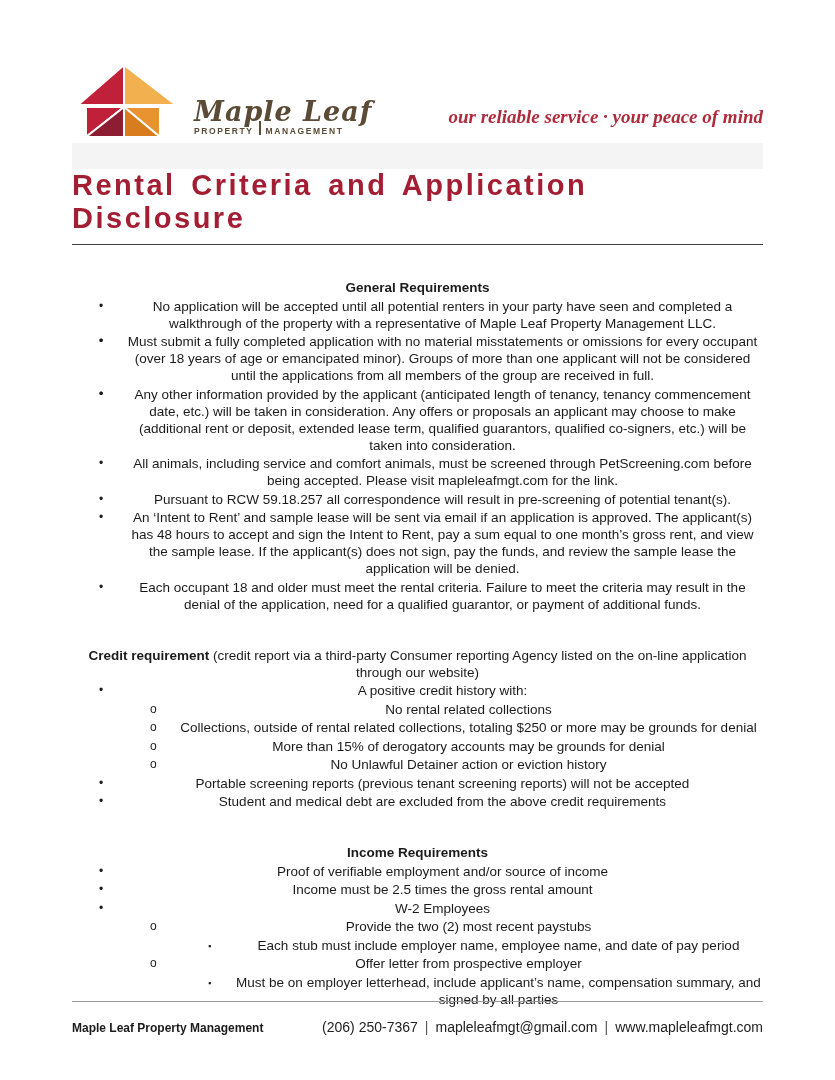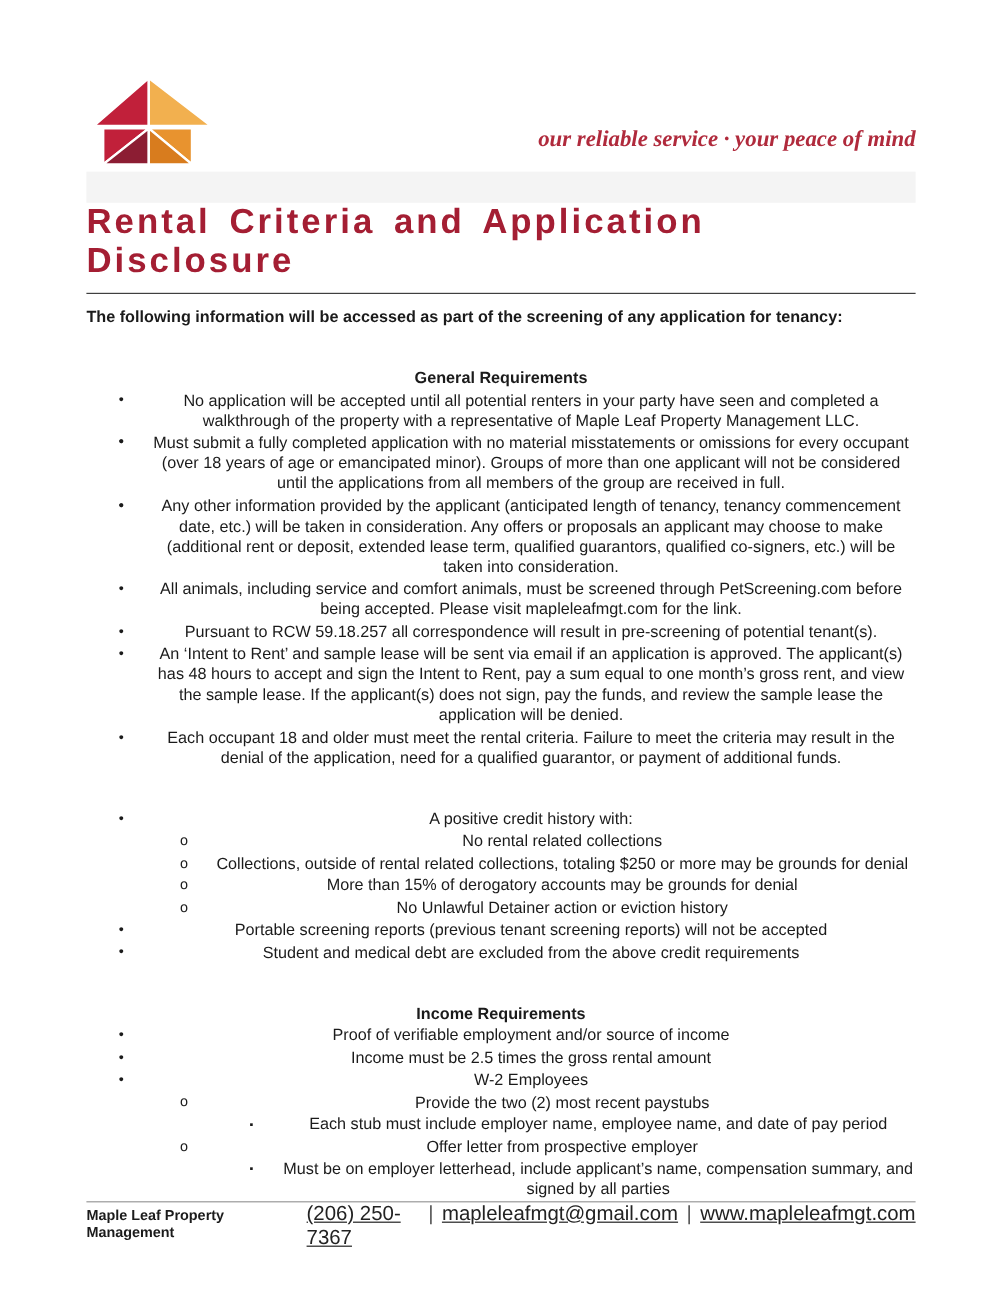--- a/index.html
+++ b/index.html
@@ -120,31 +120,30 @@
     left: 72px; right: 72px;
     top: 1001px;
   }
   .footer-rule {
     border: none;
     border-top: 1px solid #9a9a9a;
   }
   .footer-row {
     display: flex;
     align-items: baseline;
-    margin-top: 0;
+    margin-top: 17px;
   }
   .footer-company { font-size: 12px; font-weight: 700; }
   .footer-contact {
     margin-left: auto;
-    font-size: 17px;
+    font-size: 14px;
     color: #222;
     display: flex;
     gap: 7px;
     align-items: baseline;
-    text-decoration: underline;
   }
   .footer-contact .sep { color: #555; }
 </style>
 </head>
 <body>
 
 <div class="page">
 
   <div class="logo-row">
     <div class="logo-lockup">
@@ -152,47 +151,55 @@
 
         <polygon points="52,1 6,41 52,41" fill="var(--logo_crimson)" stroke="#fff" stroke-width="2"></polygon>
         <polygon points="52,1 52,41 104,41 " fill="var(--logo_golden)" stroke="#fff" stroke-width="2"></polygon>
 
         <polygon points="14,43 52,43 14,73" fill="var(--logo_crimson)" stroke="#fff" stroke-width="2"></polygon>
         <polygon points="52,43 52,73 14,73" fill="var(--logo_maroon)" stroke="#fff" stroke-width="2"></polygon>
 
         <polygon points="52,43 88,43 88,73" fill="var(--logo_orange)" stroke="#fff" stroke-width="2"></polygon>
         <polygon points="52,43 88,73 52,73" fill="var(--logo_dark_orange)" stroke="#fff" stroke-width="2"></polygon>
       </svg>
+      <div class="brand-text">
+        <div class="brand-name">Maple Leaf</div>
+        <div class="brand-sub">
+          <span>PROPERTY</span>
+          <span class="vbar"></span>
+          <span>MANAGEMENT</span>
+        </div>
+      </div>
     </div>
     <div class="tagline">our reliable service · your peace of mind</div>
   </div>
 
   <div class="gray-band"></div>
 
   <h1 class="doc-title">Rental Criteria and Application Disclosure</h1>
   <hr class="title-rule">
 
-  <p class="intro">The following information will be accessed as part of the screening of any application for tenancy:</p>
 
   <div class="sections">
       <section>
         <p class="sec-heading"><strong>General Requirements</strong></p>
         <div class="list">
           <div class="li lvl1"><span class="marker">•</span><span>No application will be accepted until all potential renters in your party have seen and completed a walkthrough of the property with a representative of Maple Leaf Property Management LLC.</span></div>
           <div class="li lvl1"><span class="marker">•</span></div>
           <div class="li lvl1"><span class="marker">•</span><span>Must submit a fully completed application with no material misstatements or omissions for every occupant (over 18 years of age or emancipated minor). Groups of more than one applicant will not be considered until the applications from all members of the group are received in full.</span></div>
           <div class="li lvl1"><span class="marker">•</span></div>
           <div class="li lvl1"><span class="marker">•</span><span>Any other information provided by the applicant (anticipated length of tenancy, tenancy commencement date, etc.) will be taken in consideration. Any offers or proposals an applicant may choose to make (additional rent or deposit, extended lease term, qualified guarantors, qualified co-signers, etc.) will be taken into consideration.</span></div>
           <div class="li lvl1"><span class="marker">•</span><span>All animals, including service and comfort animals, must be screened through PetScreening.com before being accepted. Please visit mapleleafmgt.com for the link.</span></div>
           <div class="li lvl1"><span class="marker">•</span><span>Pursuant to RCW 59.18.257 all correspondence will result in pre-screening of potential tenant(s).</span></div>
           <div class="li lvl1"><span class="marker">•</span><span>An ‘Intent to Rent’ and sample lease will be sent via email if an application is approved. The applicant(s) has 48 hours to accept and sign the Intent to Rent, pay a sum equal to one month’s gross rent, and view the sample lease. If the applicant(s) does not sign, pay the funds, and review the sample lease the application will be denied.</span></div>
           <div class="li lvl1"><span class="marker">•</span><span>Each occupant 18 and older must meet the rental criteria. Failure to meet the criteria may result in the denial of the application, need for a qualified guarantor, or payment of additional funds.</span></div>
         </div>
       </section>
       <section>
+        <p class="sec-heading"><strong>Credit requirement</strong><span> (credit report via a third-party Consumer reporting Agency listed on the on-line application through our website)</span></p>
         <div class="list">
           <div class="li lvl1"><span class="marker">•</span><span>A positive credit history with:</span></div>
           <div class="li lvl2"><span class="marker">o</span><span>No rental related collections</span></div>
           <div class="li lvl2"><span class="marker">o</span><span>Collections, outside of rental related collections, totaling $250 or more may be grounds for denial</span></div>
           <div class="li lvl2"><span class="marker">o</span><span>More than 15% of derogatory accounts may be grounds for denial</span></div>
           <div class="li lvl2"><span class="marker">o</span><span>No Unlawful Detainer action or eviction history</span></div>
           <div class="li lvl1"><span class="marker">•</span><span>Portable screening reports (previous tenant screening reports) will not be accepted</span></div>
           <div class="li lvl1"><span class="marker">•</span><span>Student and medical debt are excluded from the above credit requirements</span></div>
         </div>
       </section>

